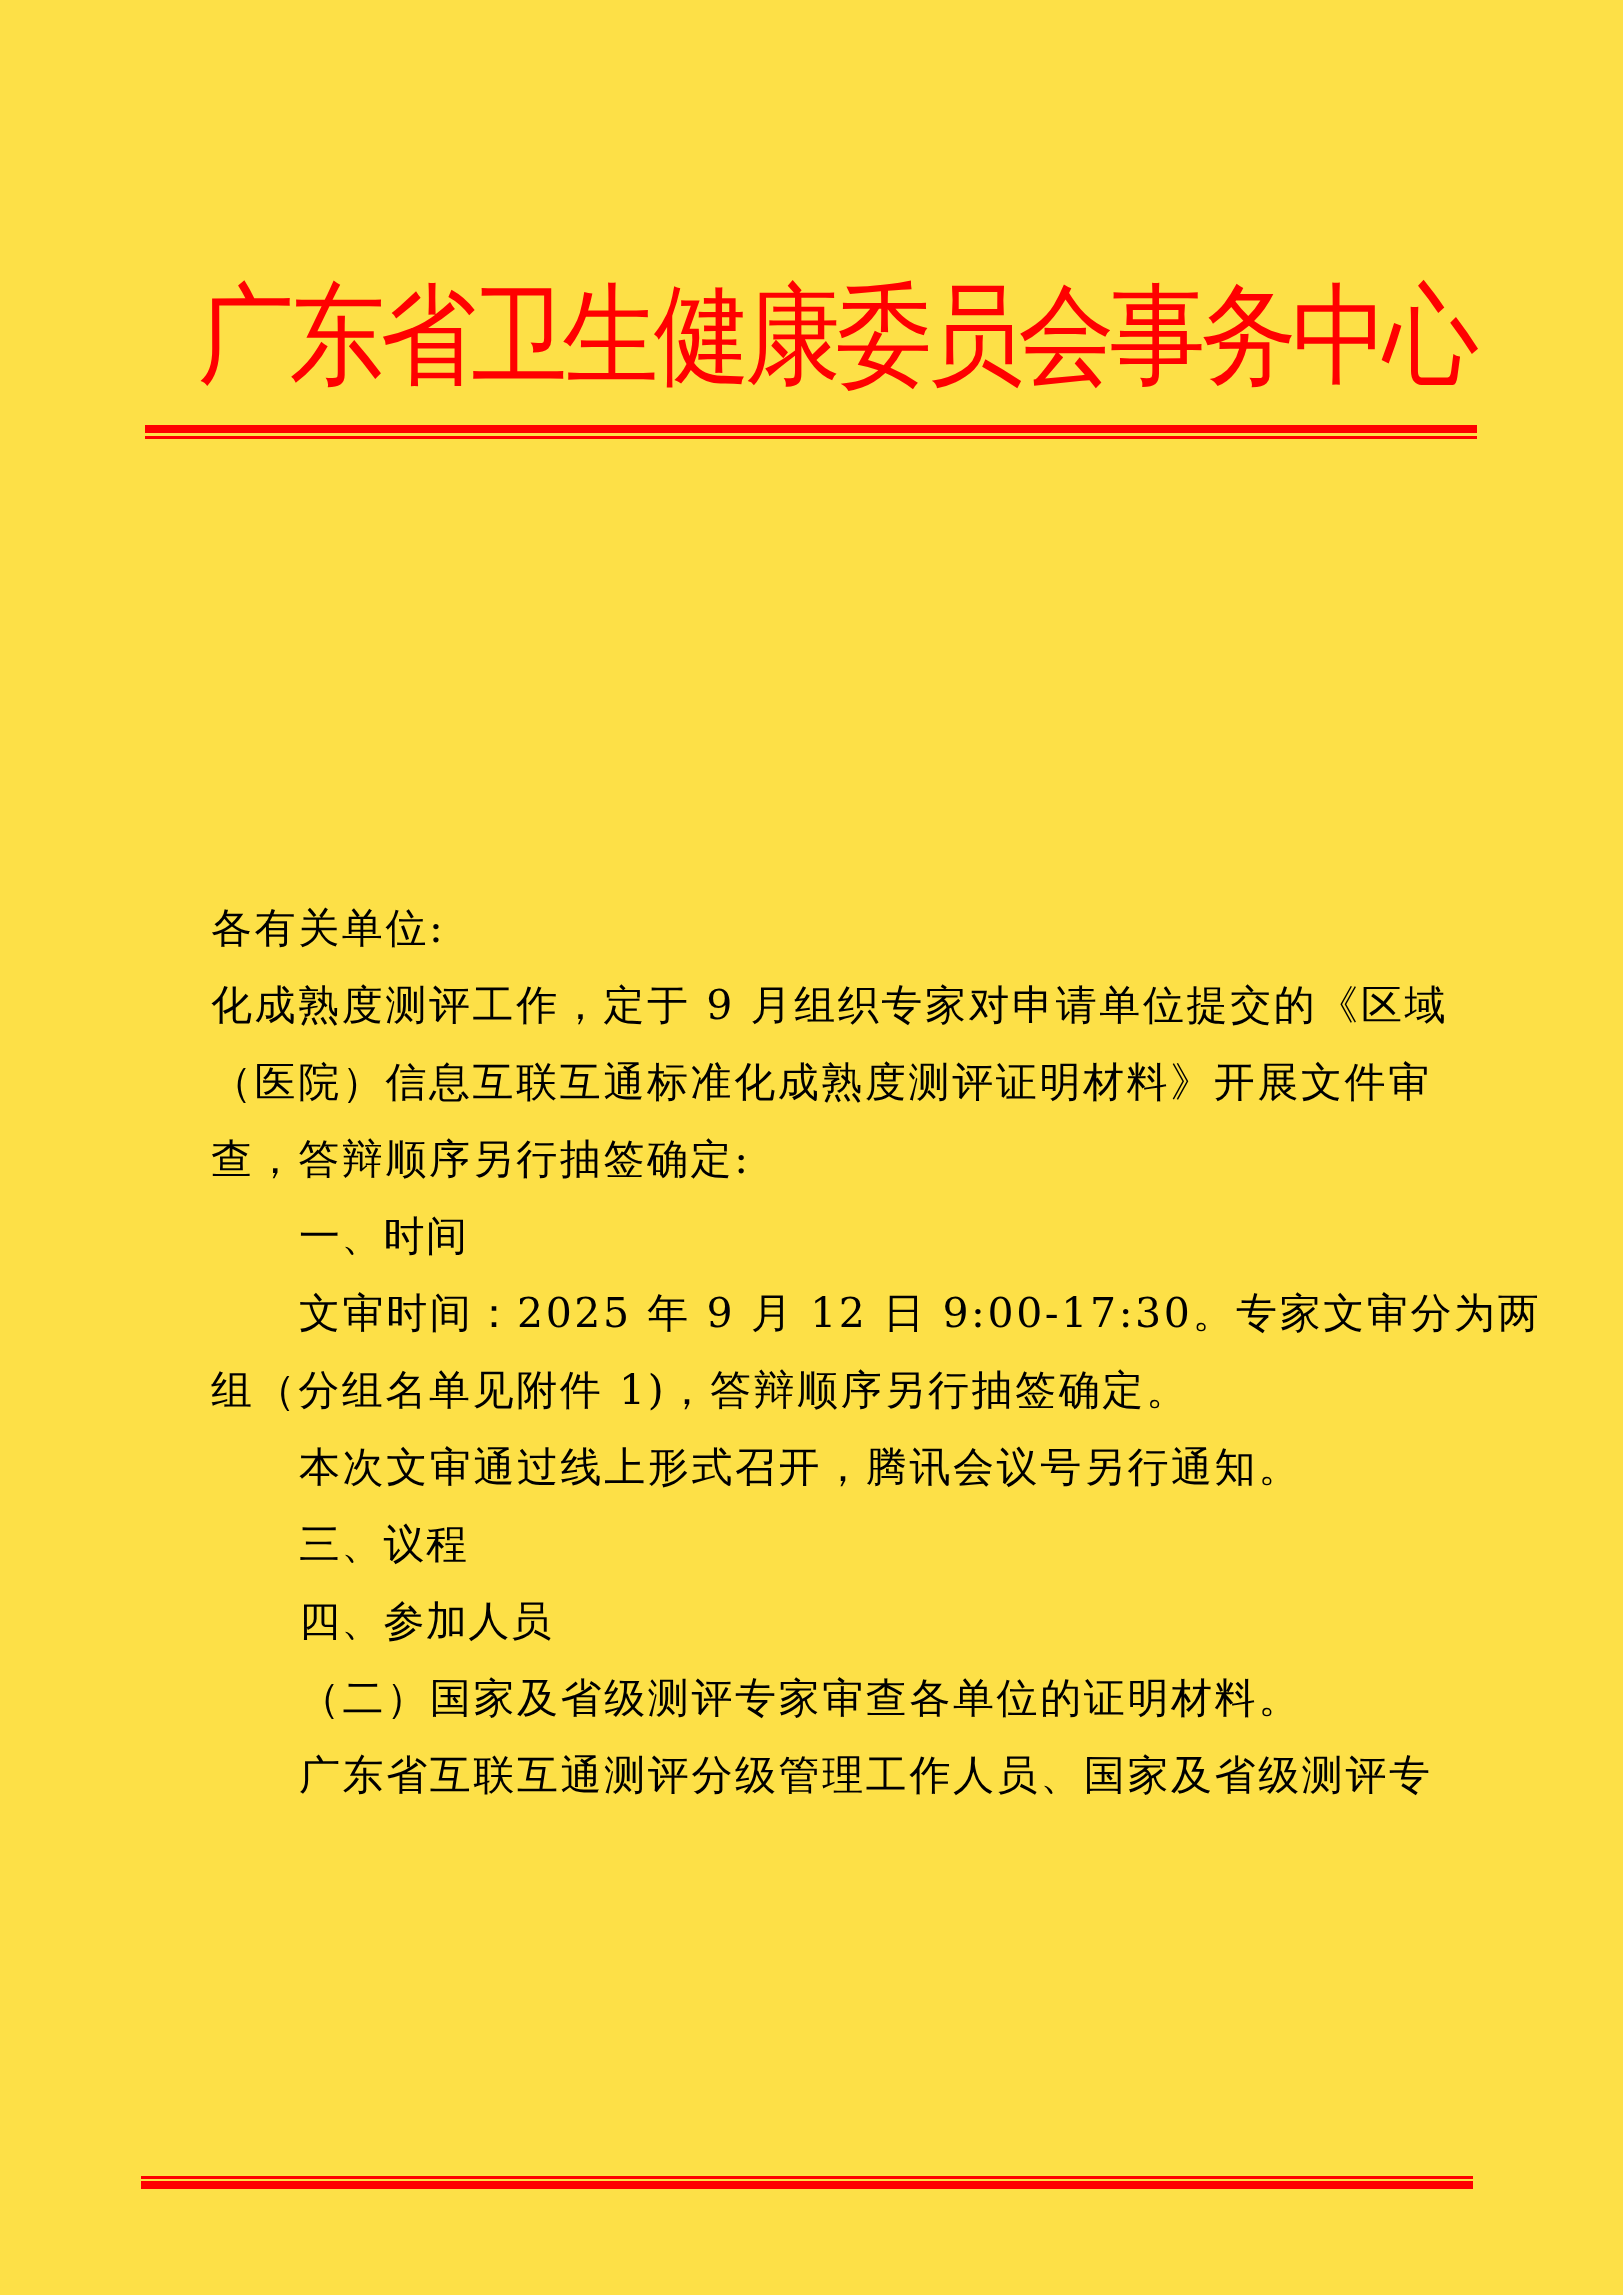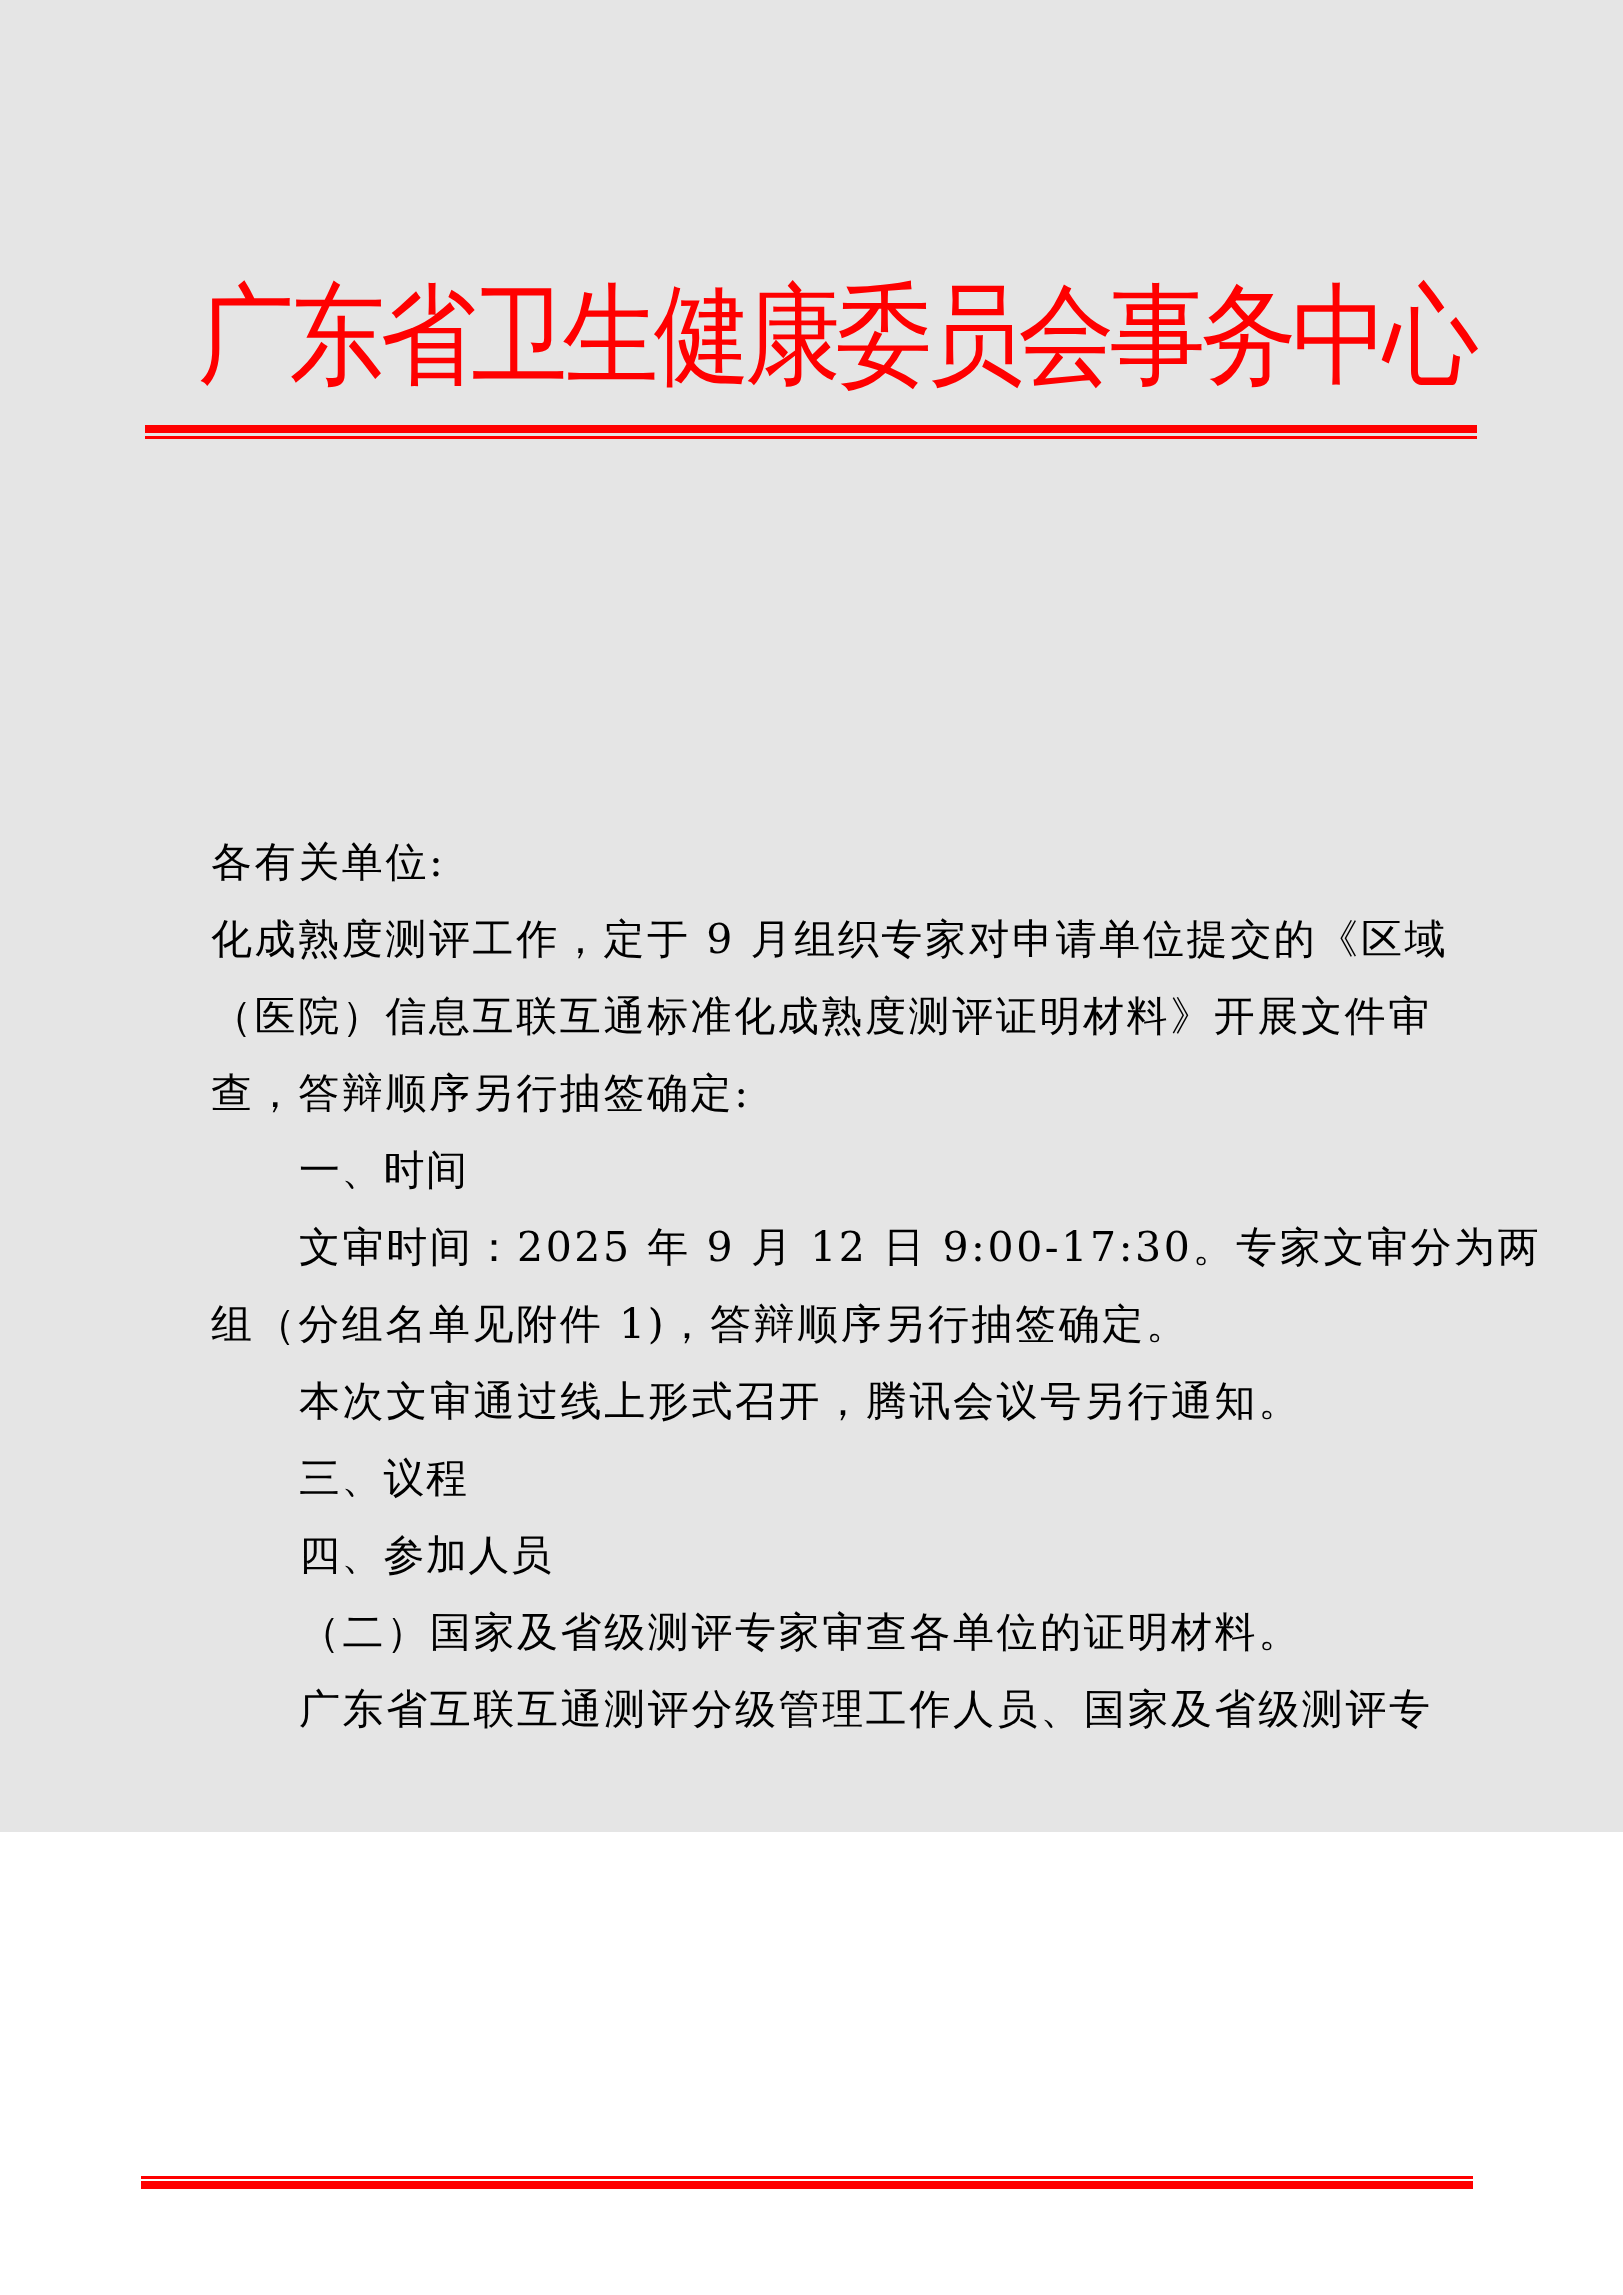--- a/index.html
+++ b/index.html
@@ -11,22 +11,22 @@
     width: 1623px;
     height: 2295px;
     position: relative;
     overflow: hidden;
     color: #000000;
   }
   .page {
     position: absolute;
     left: 0; top: 0;
     width: 1623px;
-    height: 1832px;
-    background: #e5e5e5;
+    height: 2295px;
+    background: #fde047;
   }
 
   
   .masthead {
     position: absolute;
     left: 198px;
     top: 270px;
     width: 1246px;
     height: 131px;
     white-space: nowrap;
@@ -68,21 +68,21 @@
   }
   .doc-title .tline {
     display: block;
     white-space: nowrap;
   }
 
   
   .body {
     position: absolute;
     left: 211px;
-    top: 824px;
+    top: 890px;
     width: 1202px;
     font-family: "DejaVu Serif", "Liberation Serif", serif;
     font-size: 41px;
     line-height: 77px;
     color: #000000;
   }
   .body .ln {
     display: block;
     white-space: nowrap;
     height: 77px;

